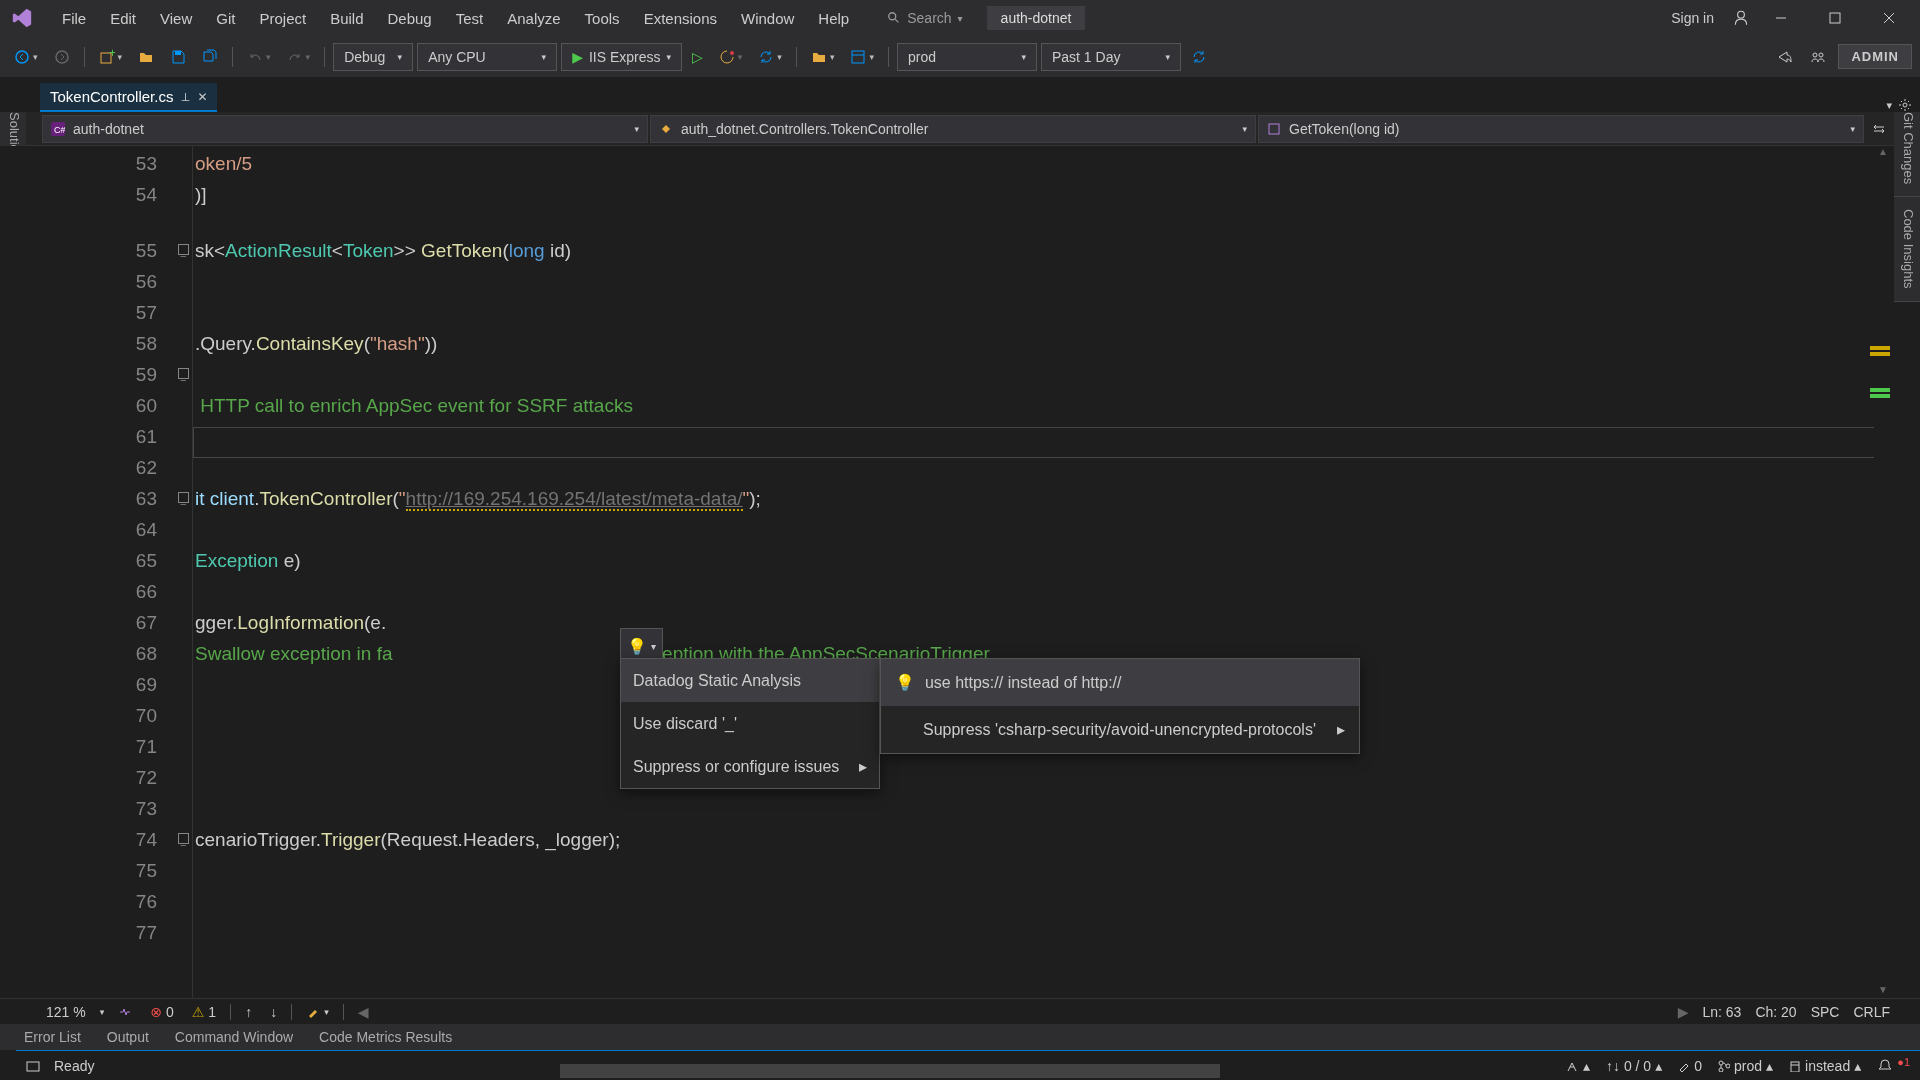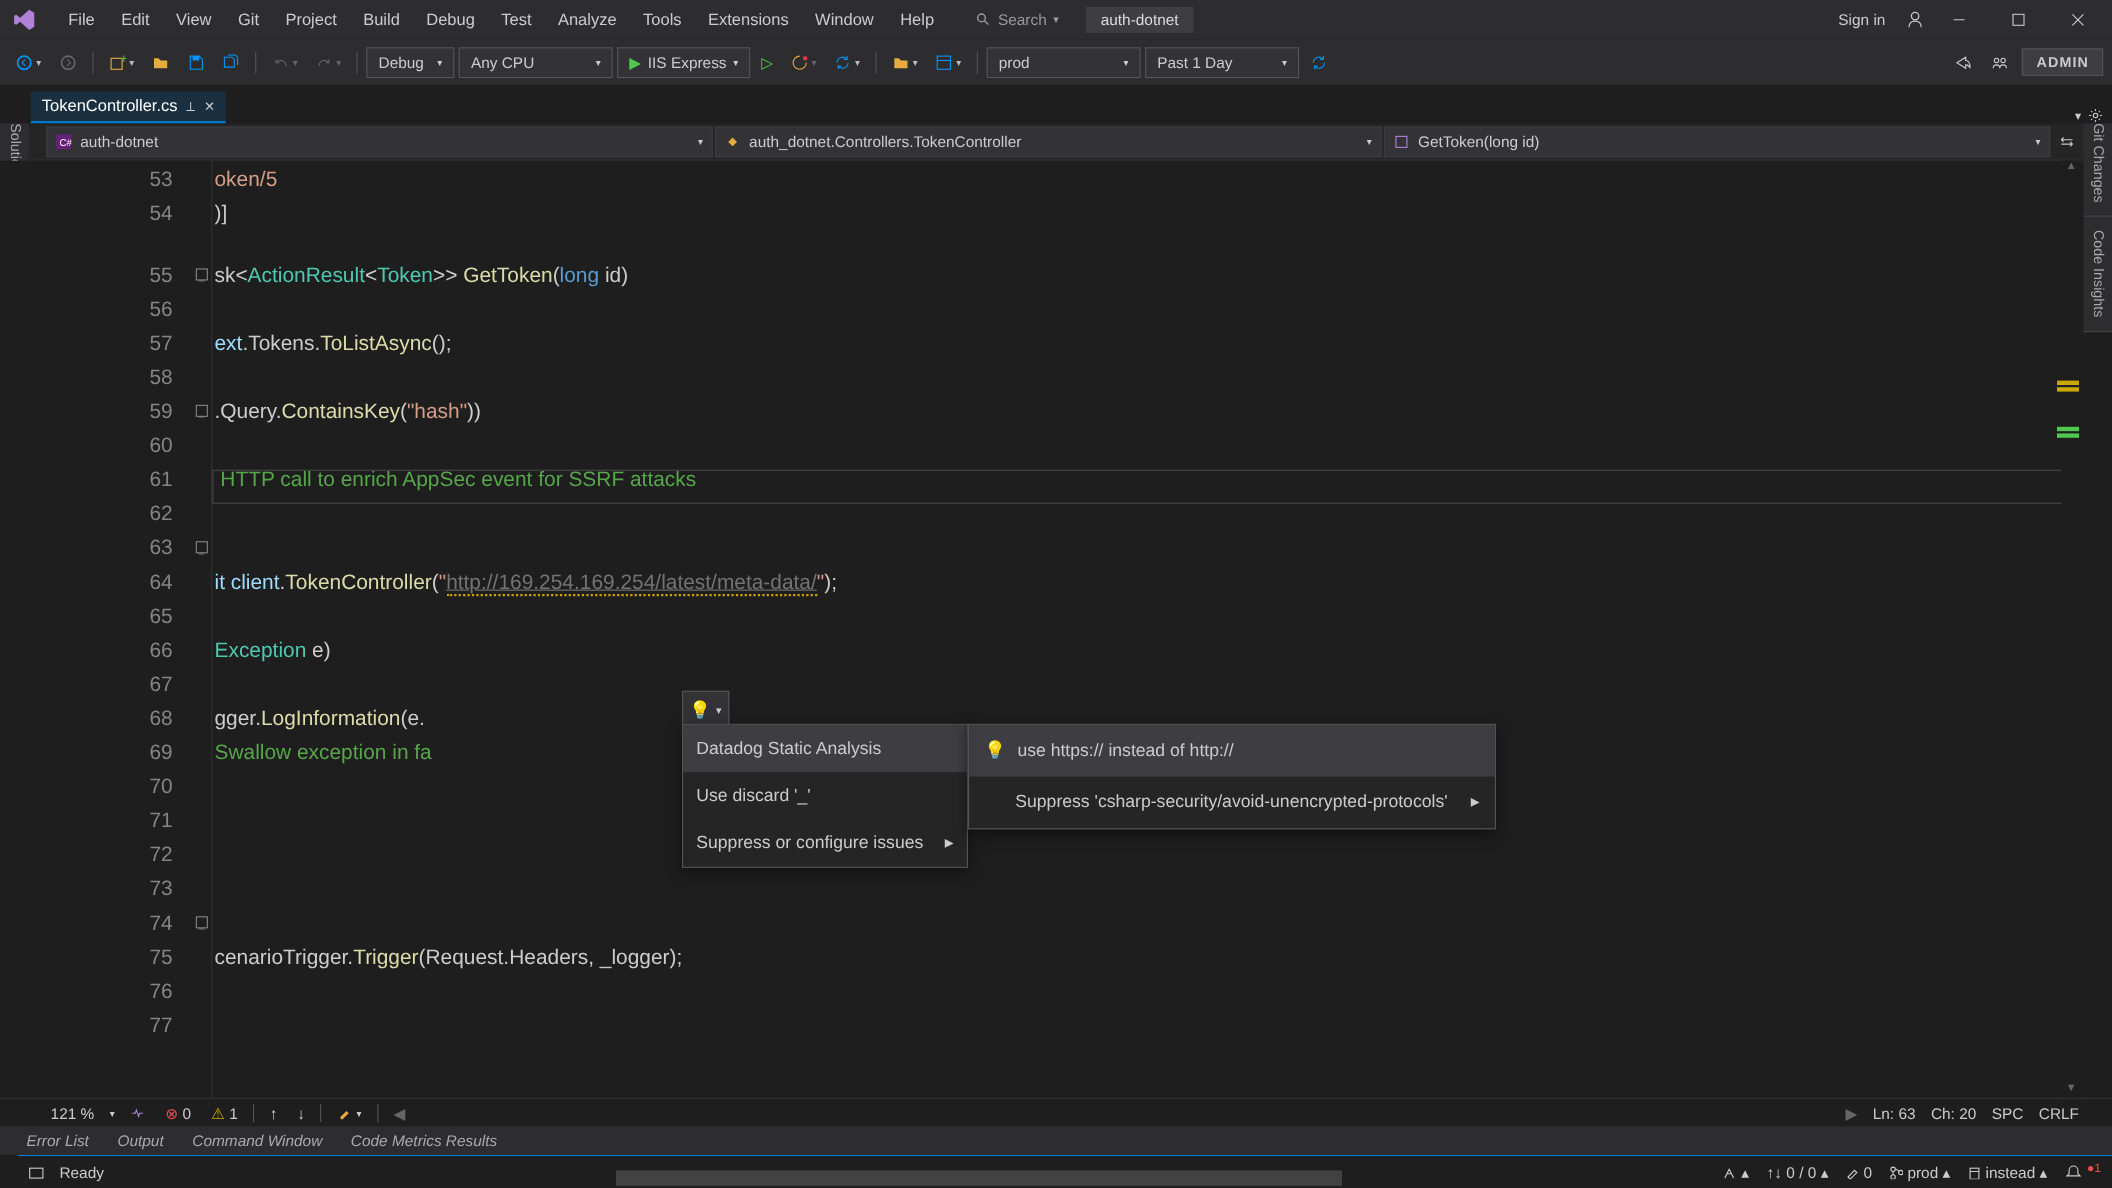--- a/index.html
+++ b/index.html
@@ -28,21 +28,21 @@
 .admin-badge { background: #3e3e42; padding: 4px 12px; border: 1px solid #555; font-weight: 600; letter-spacing: 1px; font-size: 13px; }
 
 
 .side-panel { width: 26px; background: #2d2d30; position: absolute; left: 0; top: 100px; display: flex; flex-direction: column; }
 .side-tab { writing-mode: vertical-rl; padding: 12px 4px; font-size: 13px; color: #aaa; border-bottom: 1px solid #444; }
 
 
 .right-panel { width: 26px; background: #2d2d30; position: absolute; right: 0; top: 100px; display: flex; flex-direction: column; }
 
 
-.tabbar { height: 34px; background: #1e1e1e; display: flex; align-items: flex-end; padding-left: 28px; position: relative; }
+.tabbar { height: 34px; background: #1e1e1e; display: flex; align-items: flex-end; padding-left: 40px; position: relative; }
 .file-tab { background: #0e639c44; border-top: 1px solid #1e1e1e; padding: 6px 10px; display: flex; align-items: center; gap: 8px; color: #fff; height: 30px; font-size: 15px; border-bottom: 2px solid #007acc; }
 .pin-icon, .close-icon { color: #ccc; font-size: 12px; }
 .tabbar-right { margin-left: auto; display: flex; gap: 6px; padding-right: 8px; align-items: center; }
 
 
 .nav-bar { height: 34px; background: #252526; display: flex; align-items: center; border-bottom: 1px solid #333; padding-left: 42px; padding-right: 28px; }
 .nav-dropdown { flex: 1; border: 1px solid #3e3e42; background: #333337; padding: 4px 8px; display: flex; align-items: center; gap: 6px; margin-right: 2px; height: 28px; }
 .nav-icon { width: 16px; height: 16px; display: inline-flex; align-items: center; }
 
 
@@ -93,21 +93,21 @@
 .err-icon { color: #f14c4c; border-radius: 50%; }
 .warn-icon { color: #cca700; }
 .es-right { margin-left: auto; display: flex; gap: 14px; padding-right: 30px; }
 .es-sep { width: 1px; height: 16px; background: #555; }
 
 
 .hscroll { position: absolute; left: 560px; bottom: 2px; width: 660px; height: 14px; background: #424242; }
 
 
 .bottom-tabs { height: 26px; background: #2d2d30; display: flex; align-items: center; padding-left: 12px; gap: 2px; }
-.bottom-tab { padding: 3px 12px; font-size: 14px; color: #aaa; font-style: italic; }
+.bottom-tab { padding: 3px 12px; font-size: 14px; color: #aaa; }
 
 
 .statusbar { height: 30px; background: #007acc00; background: #2d2d30; display: flex; align-items: center; padding: 0 10px; gap: 14px; font-size: 14px; border-top: 1px solid #007acc; background: #1e1e1e; margin-left: 16px; }
 .sb-item { display: flex; align-items: center; gap: 4px; }
 .sb-right { margin-left: auto; display: flex; gap: 16px; align-items: center; }
 .sb-notif { color: #f14c4c; }
 
 .icon { display: inline-flex; align-items: center; justify-content: center; }
 svg { display: block; }
 </style>
@@ -421,21 +421,20 @@
     <div style="height:31px;"></div>
     <div style="height:31px;"><span class="fold-box"></span></div>
   </div>
   <div class="code">
     <div class="current-line"></div>
     <div class="code-line"><span class="tok-string">oken/5</span></div>
     <div class="code-line"><span class="tok-punct">)]</span></div>
     <div class="code-line" style="height:25px;"></div>
     <div class="code-line"><span class="tok-punct">sk&lt;</span><span class="tok-type">ActionResult</span><span class="tok-punct">&lt;</span><span class="tok-type">Token</span><span class="tok-punct">&gt;&gt; </span><span class="tok-method">GetToken</span><span class="tok-punct">(</span><span class="tok-keyword">long</span><span class="tok-punct"> id)</span></div>
     <div class="code-line"></div>
-    <div class="code-line"><span class="tok-local">ext</span><span class="tok-punct">.Tokens.</span><span class="tok-method">ToListAsync</span><span class="tok-punct">();</span></div>
     <div class="code-line"></div>
     <div class="code-line"><span class="tok-punct">.Query.</span><span class="tok-method">ContainsKey</span><span class="tok-punct">(</span><span class="tok-string">"hash"</span><span class="tok-punct">))</span></div>
     <div class="code-line"></div>
     <div class="code-line"><span class="tok-comment"> HTTP call to enrich AppSec event for SSRF attacks</span></div>
     <div class="code-line"></div>
     <div class="code-line"></div>
     <div class="code-line"><span class="tok-local">it </span><span class="tok-local">client</span><span class="tok-punct">.</span><span class="tok-method">TokenController</span><span class="tok-punct">(</span><span class="tok-string">"</span><span class="tok-url squiggly">http://169.254.169.254/latest/meta-data/</span><span class="tok-string">"</span><span class="tok-punct">);</span></div>
     <div class="code-line"></div>
     <div class="code-line"><span class="tok-type">Exception</span><span class="tok-punct"> e)</span></div>
     <div class="code-line"></div>

